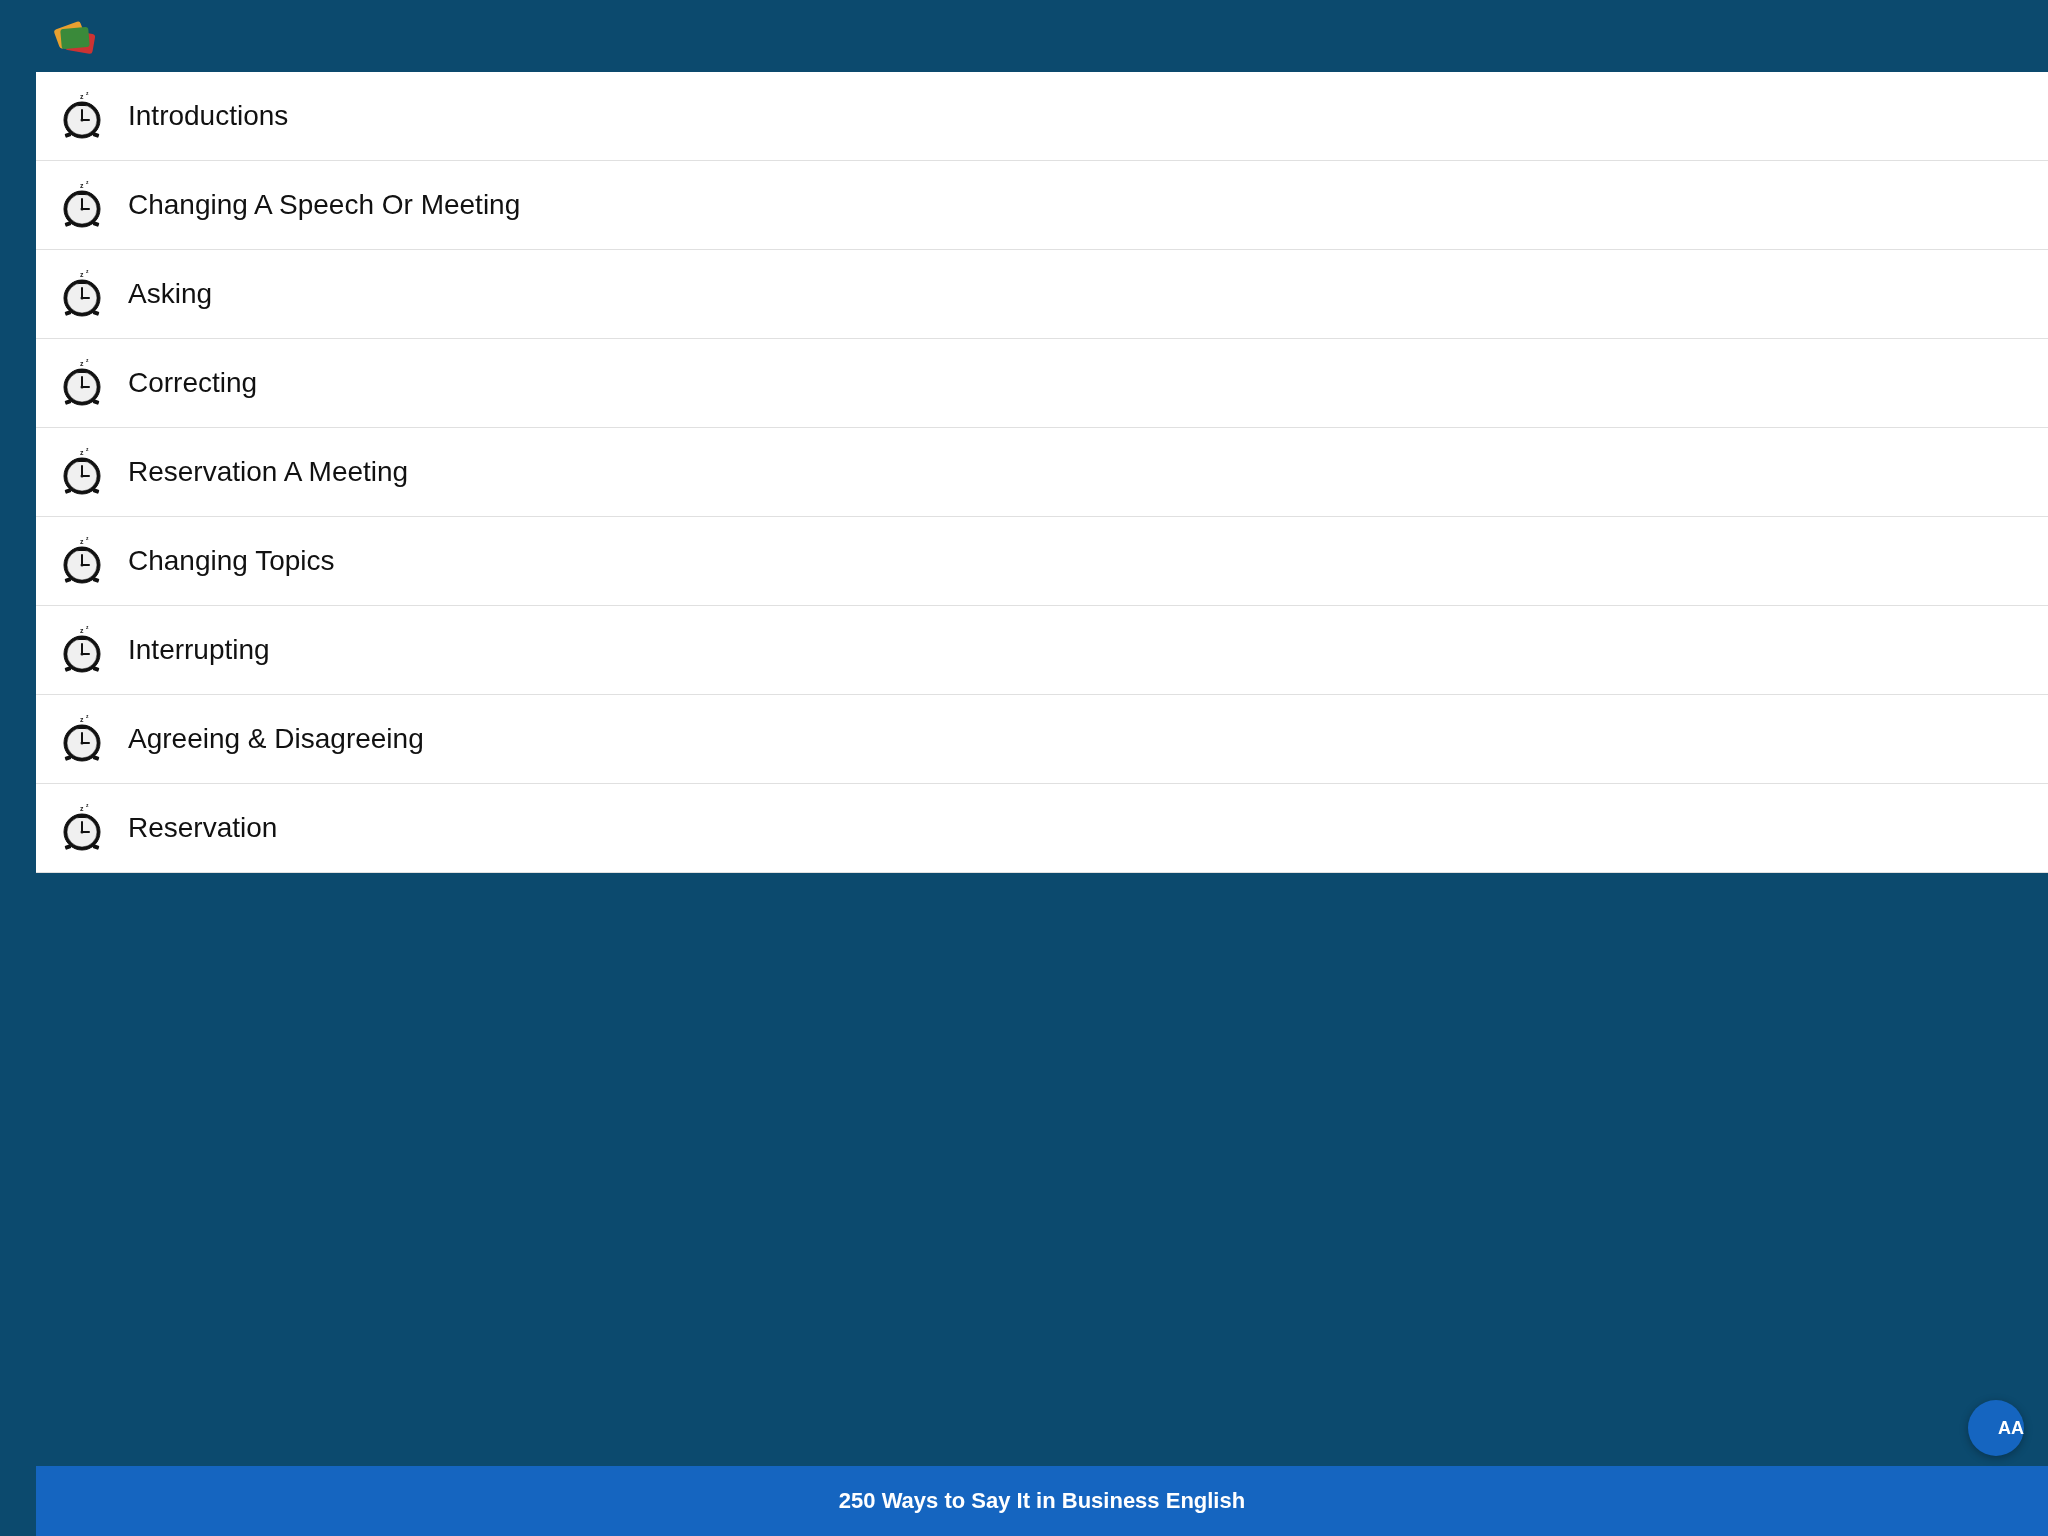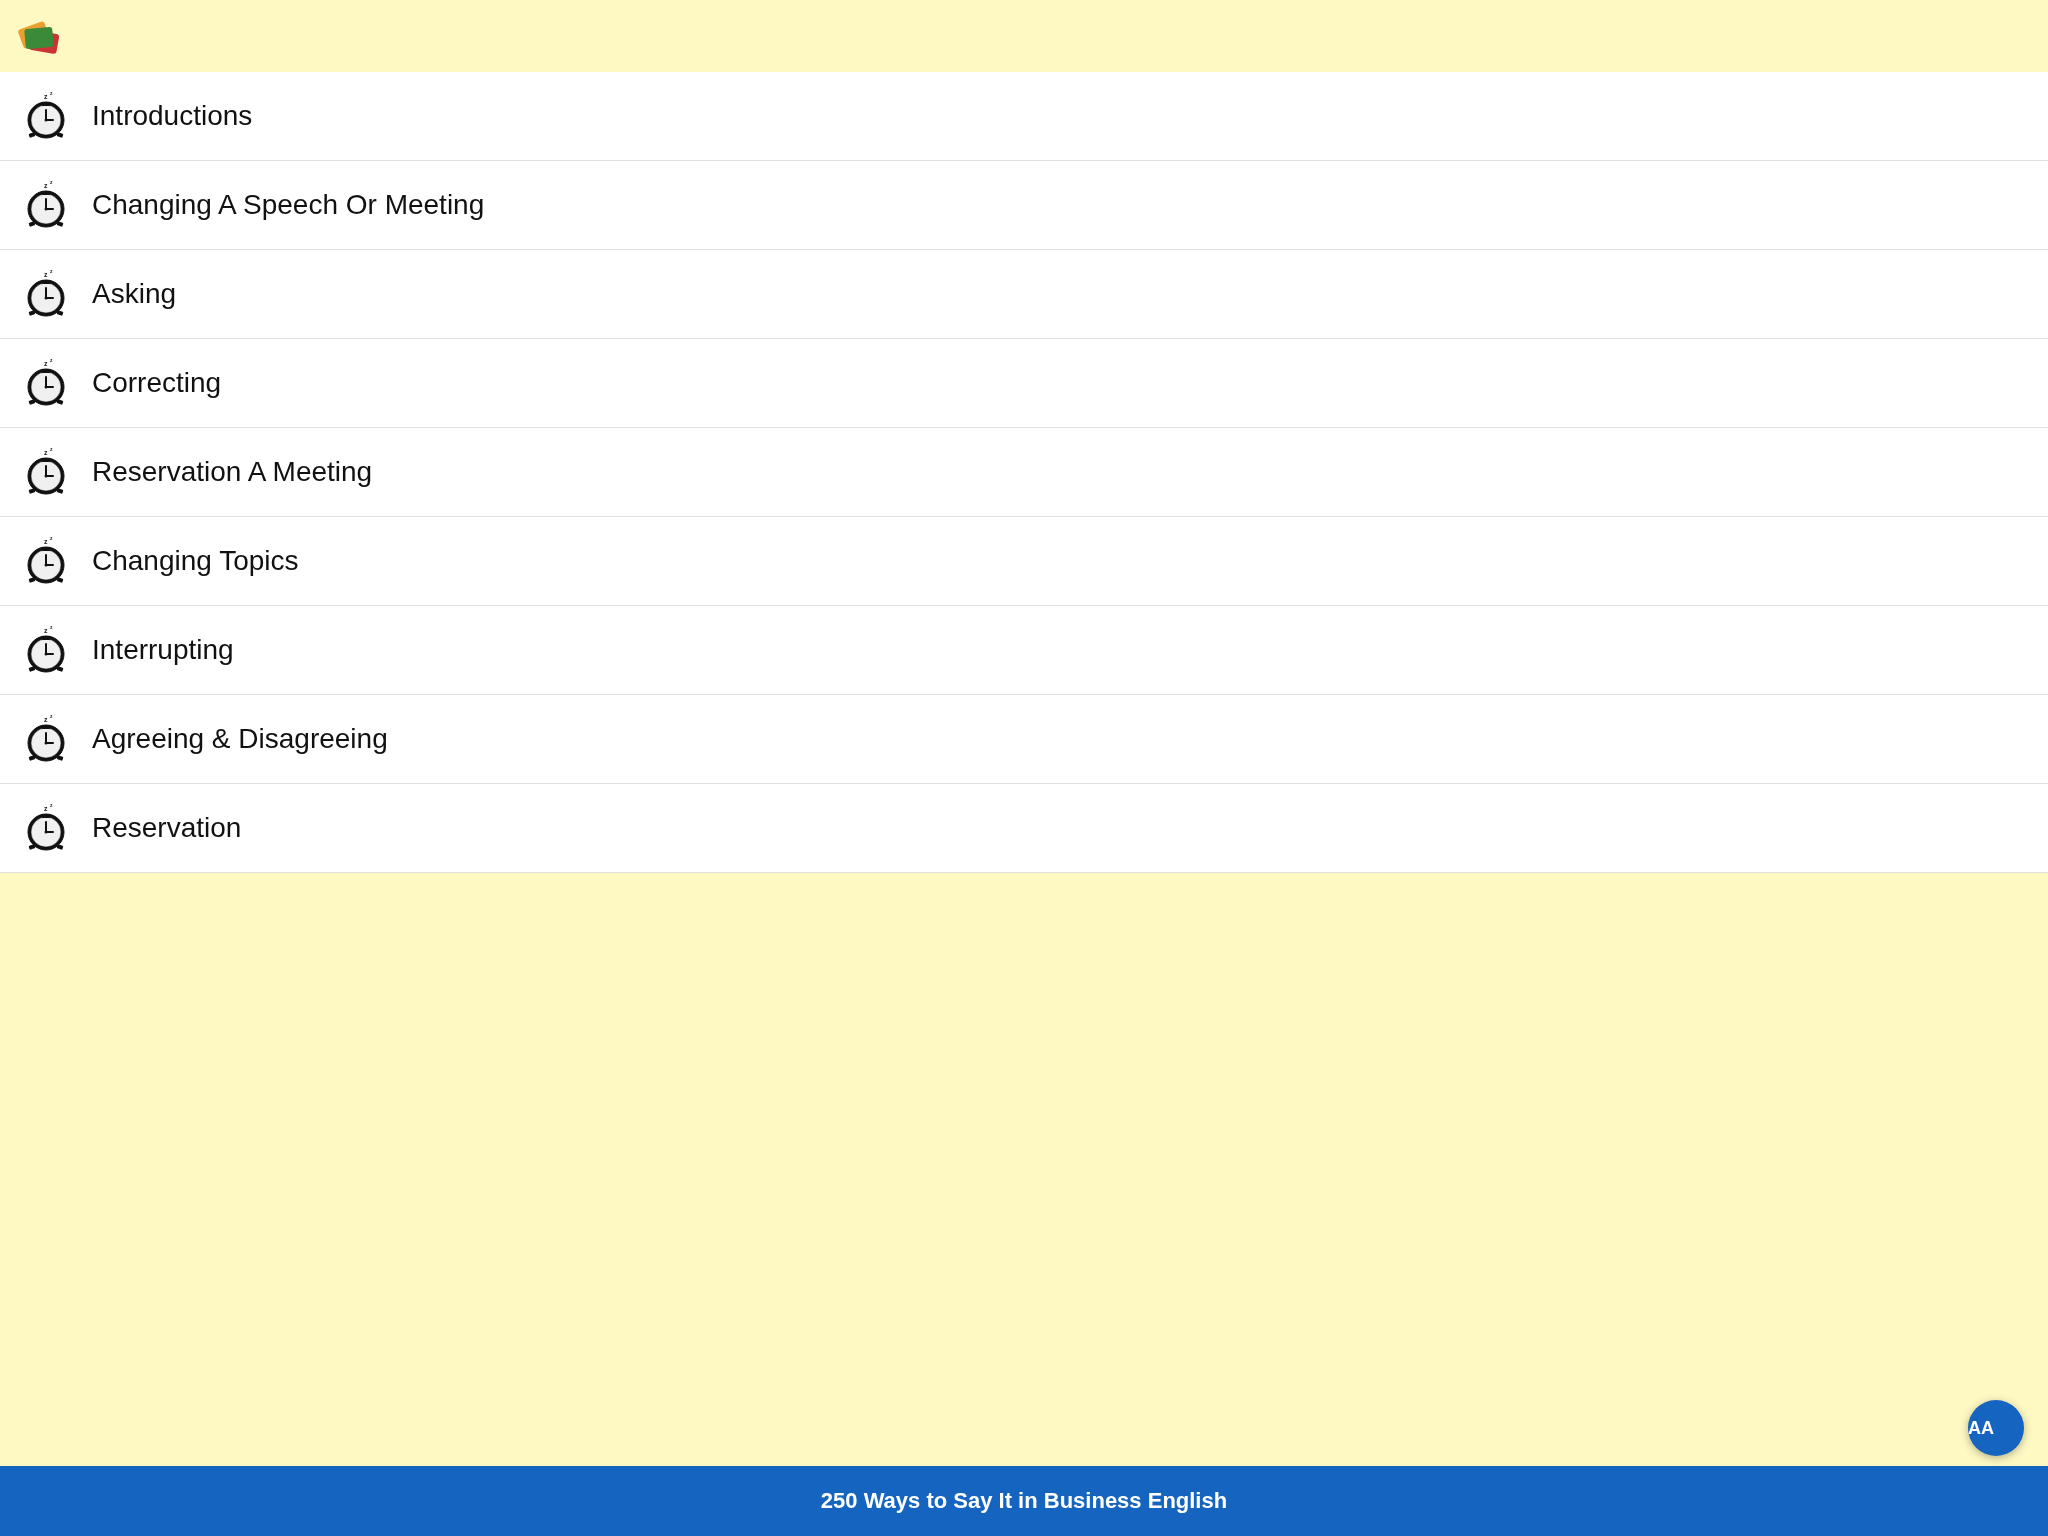--- a/index.html
+++ b/index.html
@@ -14,21 +14,22 @@
       width: 100%;
       min-height: 100vh;
       display: flex;
       flex-direction: column;
     }
 
     .app-container {
       flex: 1;
       display: flex;
       flex-direction: column;
-      background: #fef9c3;
+      background: #0c4a6e;
+      padding-left: 36px;
     }
 
     .header {
       padding: 16px 20px 8px 20px;
       display: flex;
       align-items: center;
     }
 
     .app-icon {
       width: 48px;
@@ -130,21 +131,21 @@
     .aa-button {
       position: fixed;
       bottom: 80px;
       right: 24px;
       width: 56px;
       height: 56px;
       border-radius: 50%;
       background: #1565C0;
       display: flex;
       align-items: center;
-      justify-content: flex-start;
+      justify-content: flex-end;
       cursor: pointer;
       box-shadow: 0 2px 8px rgba(0,0,0,0.3);
     }
 
     .aa-button-text {
       color: #ffffff;
       font-size: 18px;
       font-weight: 700;
       font-family: -apple-system, BlinkMacSystemFont, Arial, sans-serif;
     }

